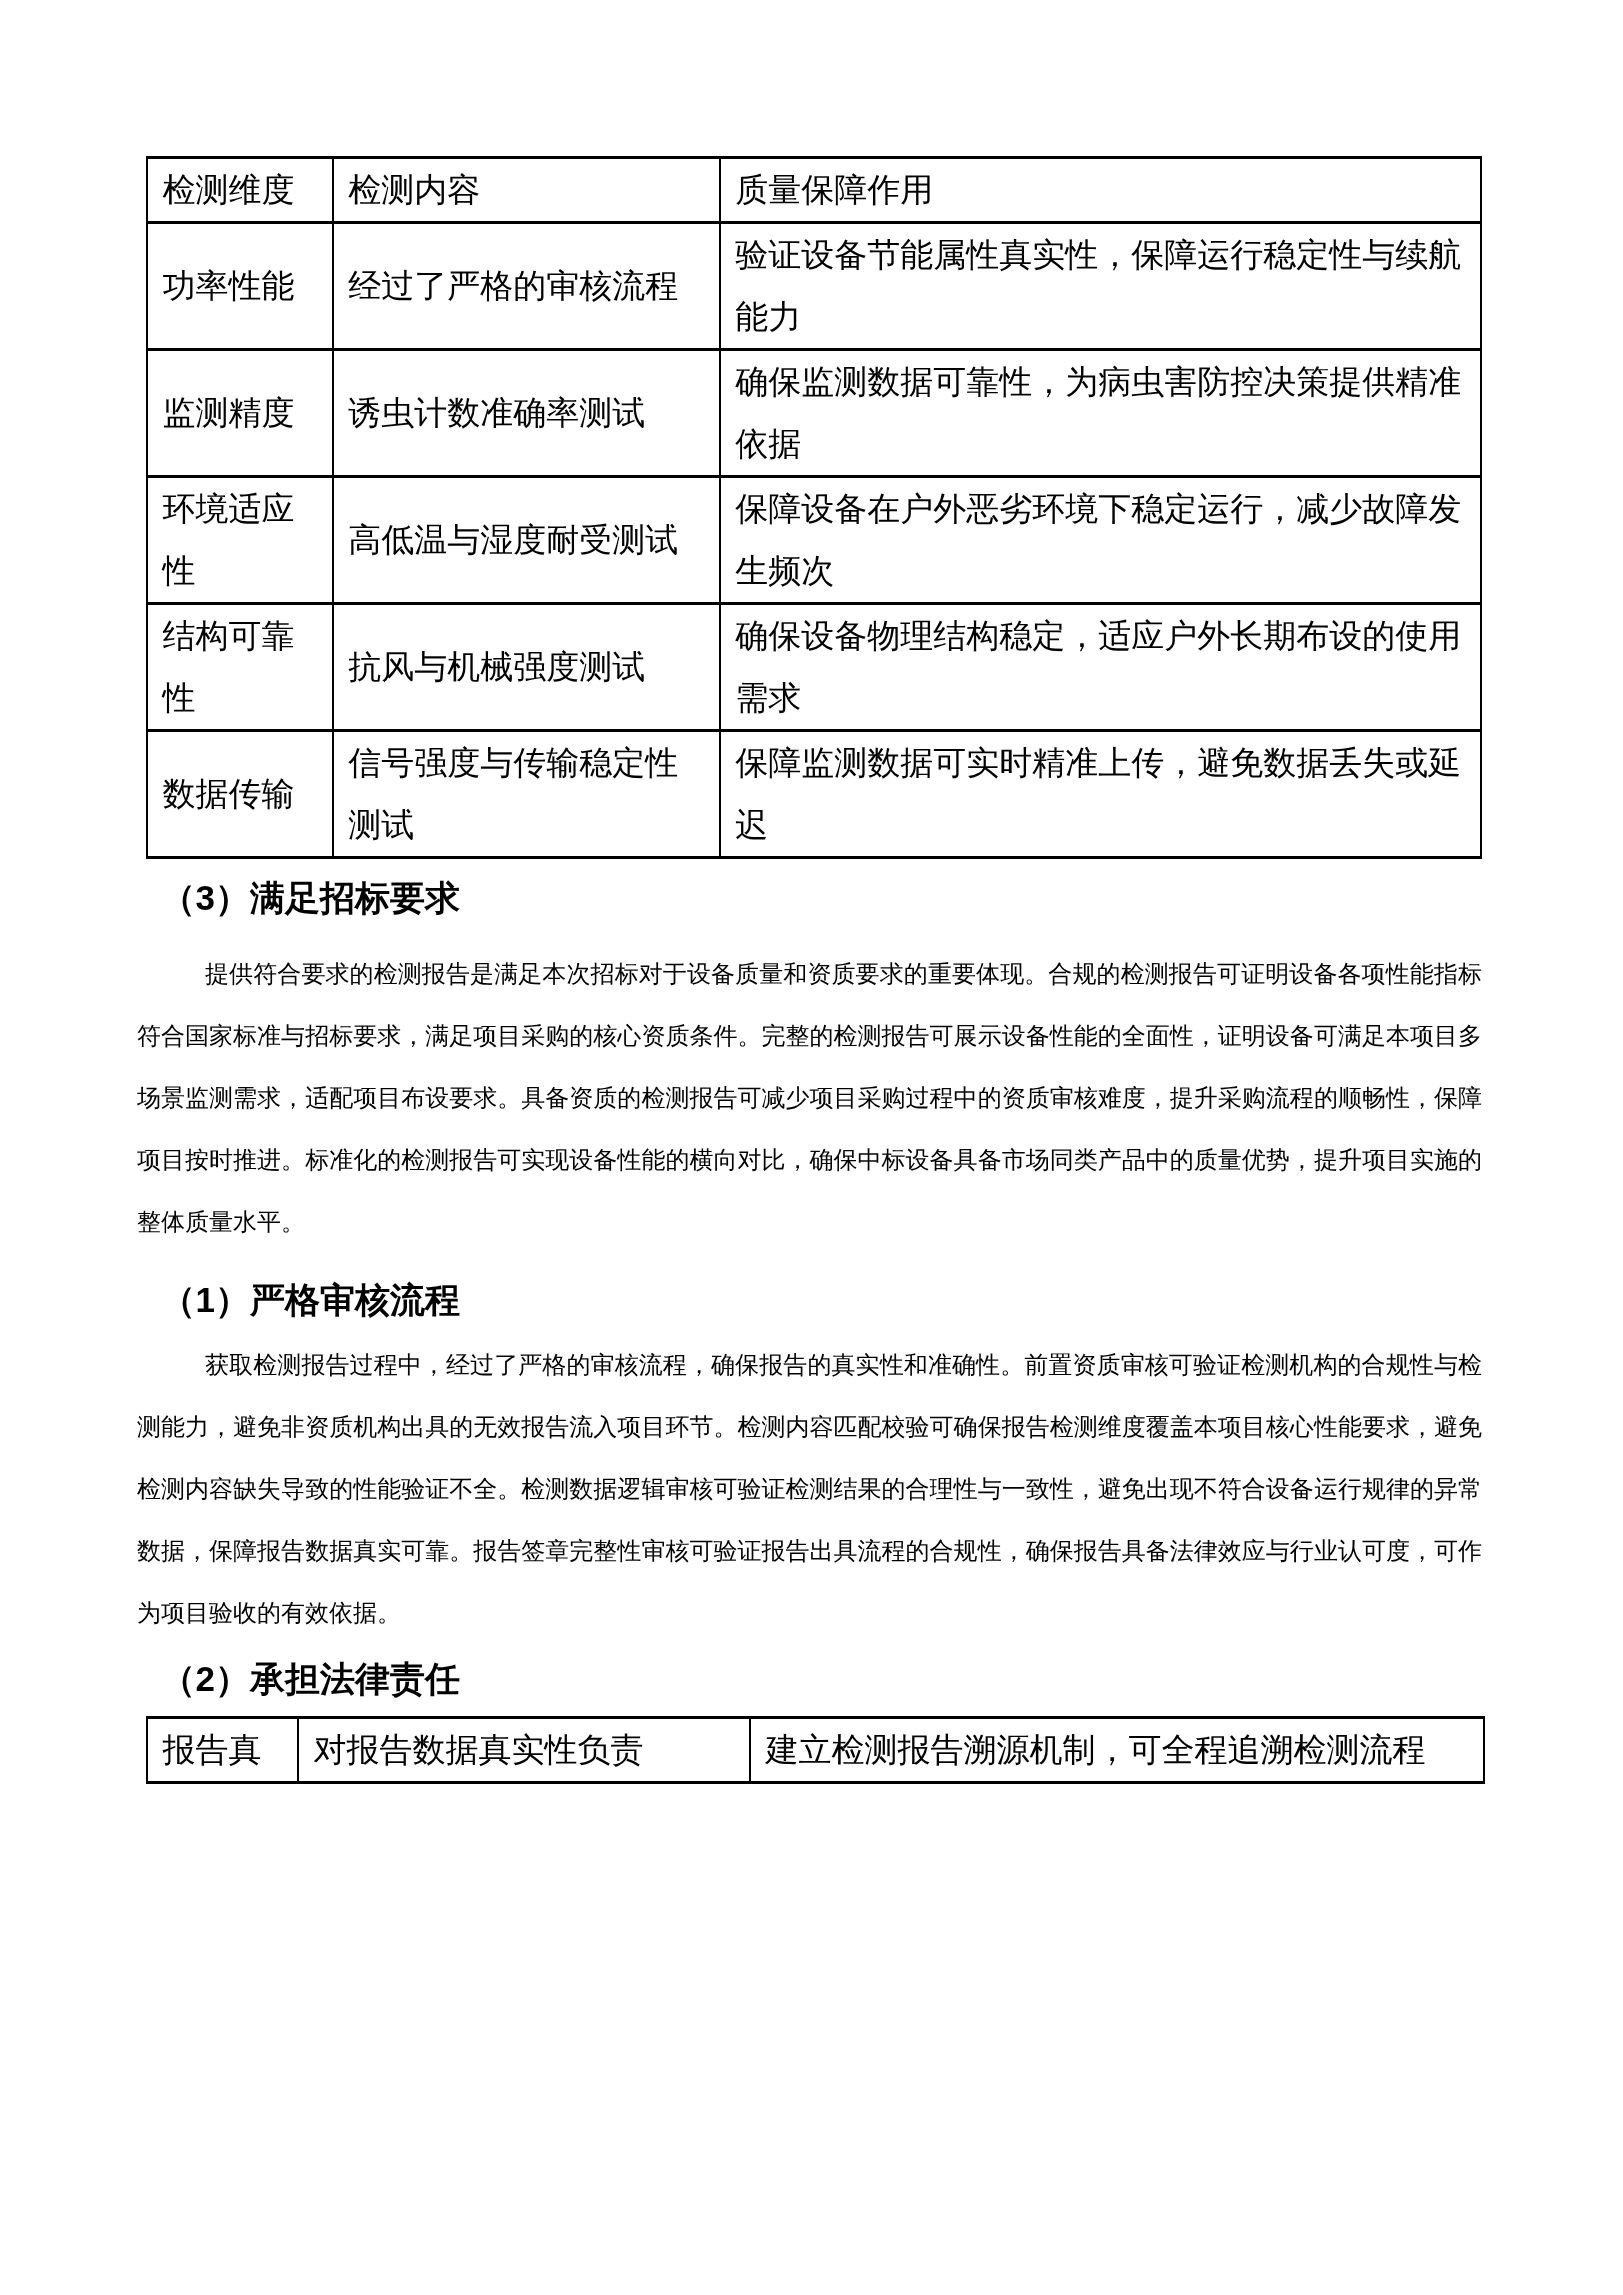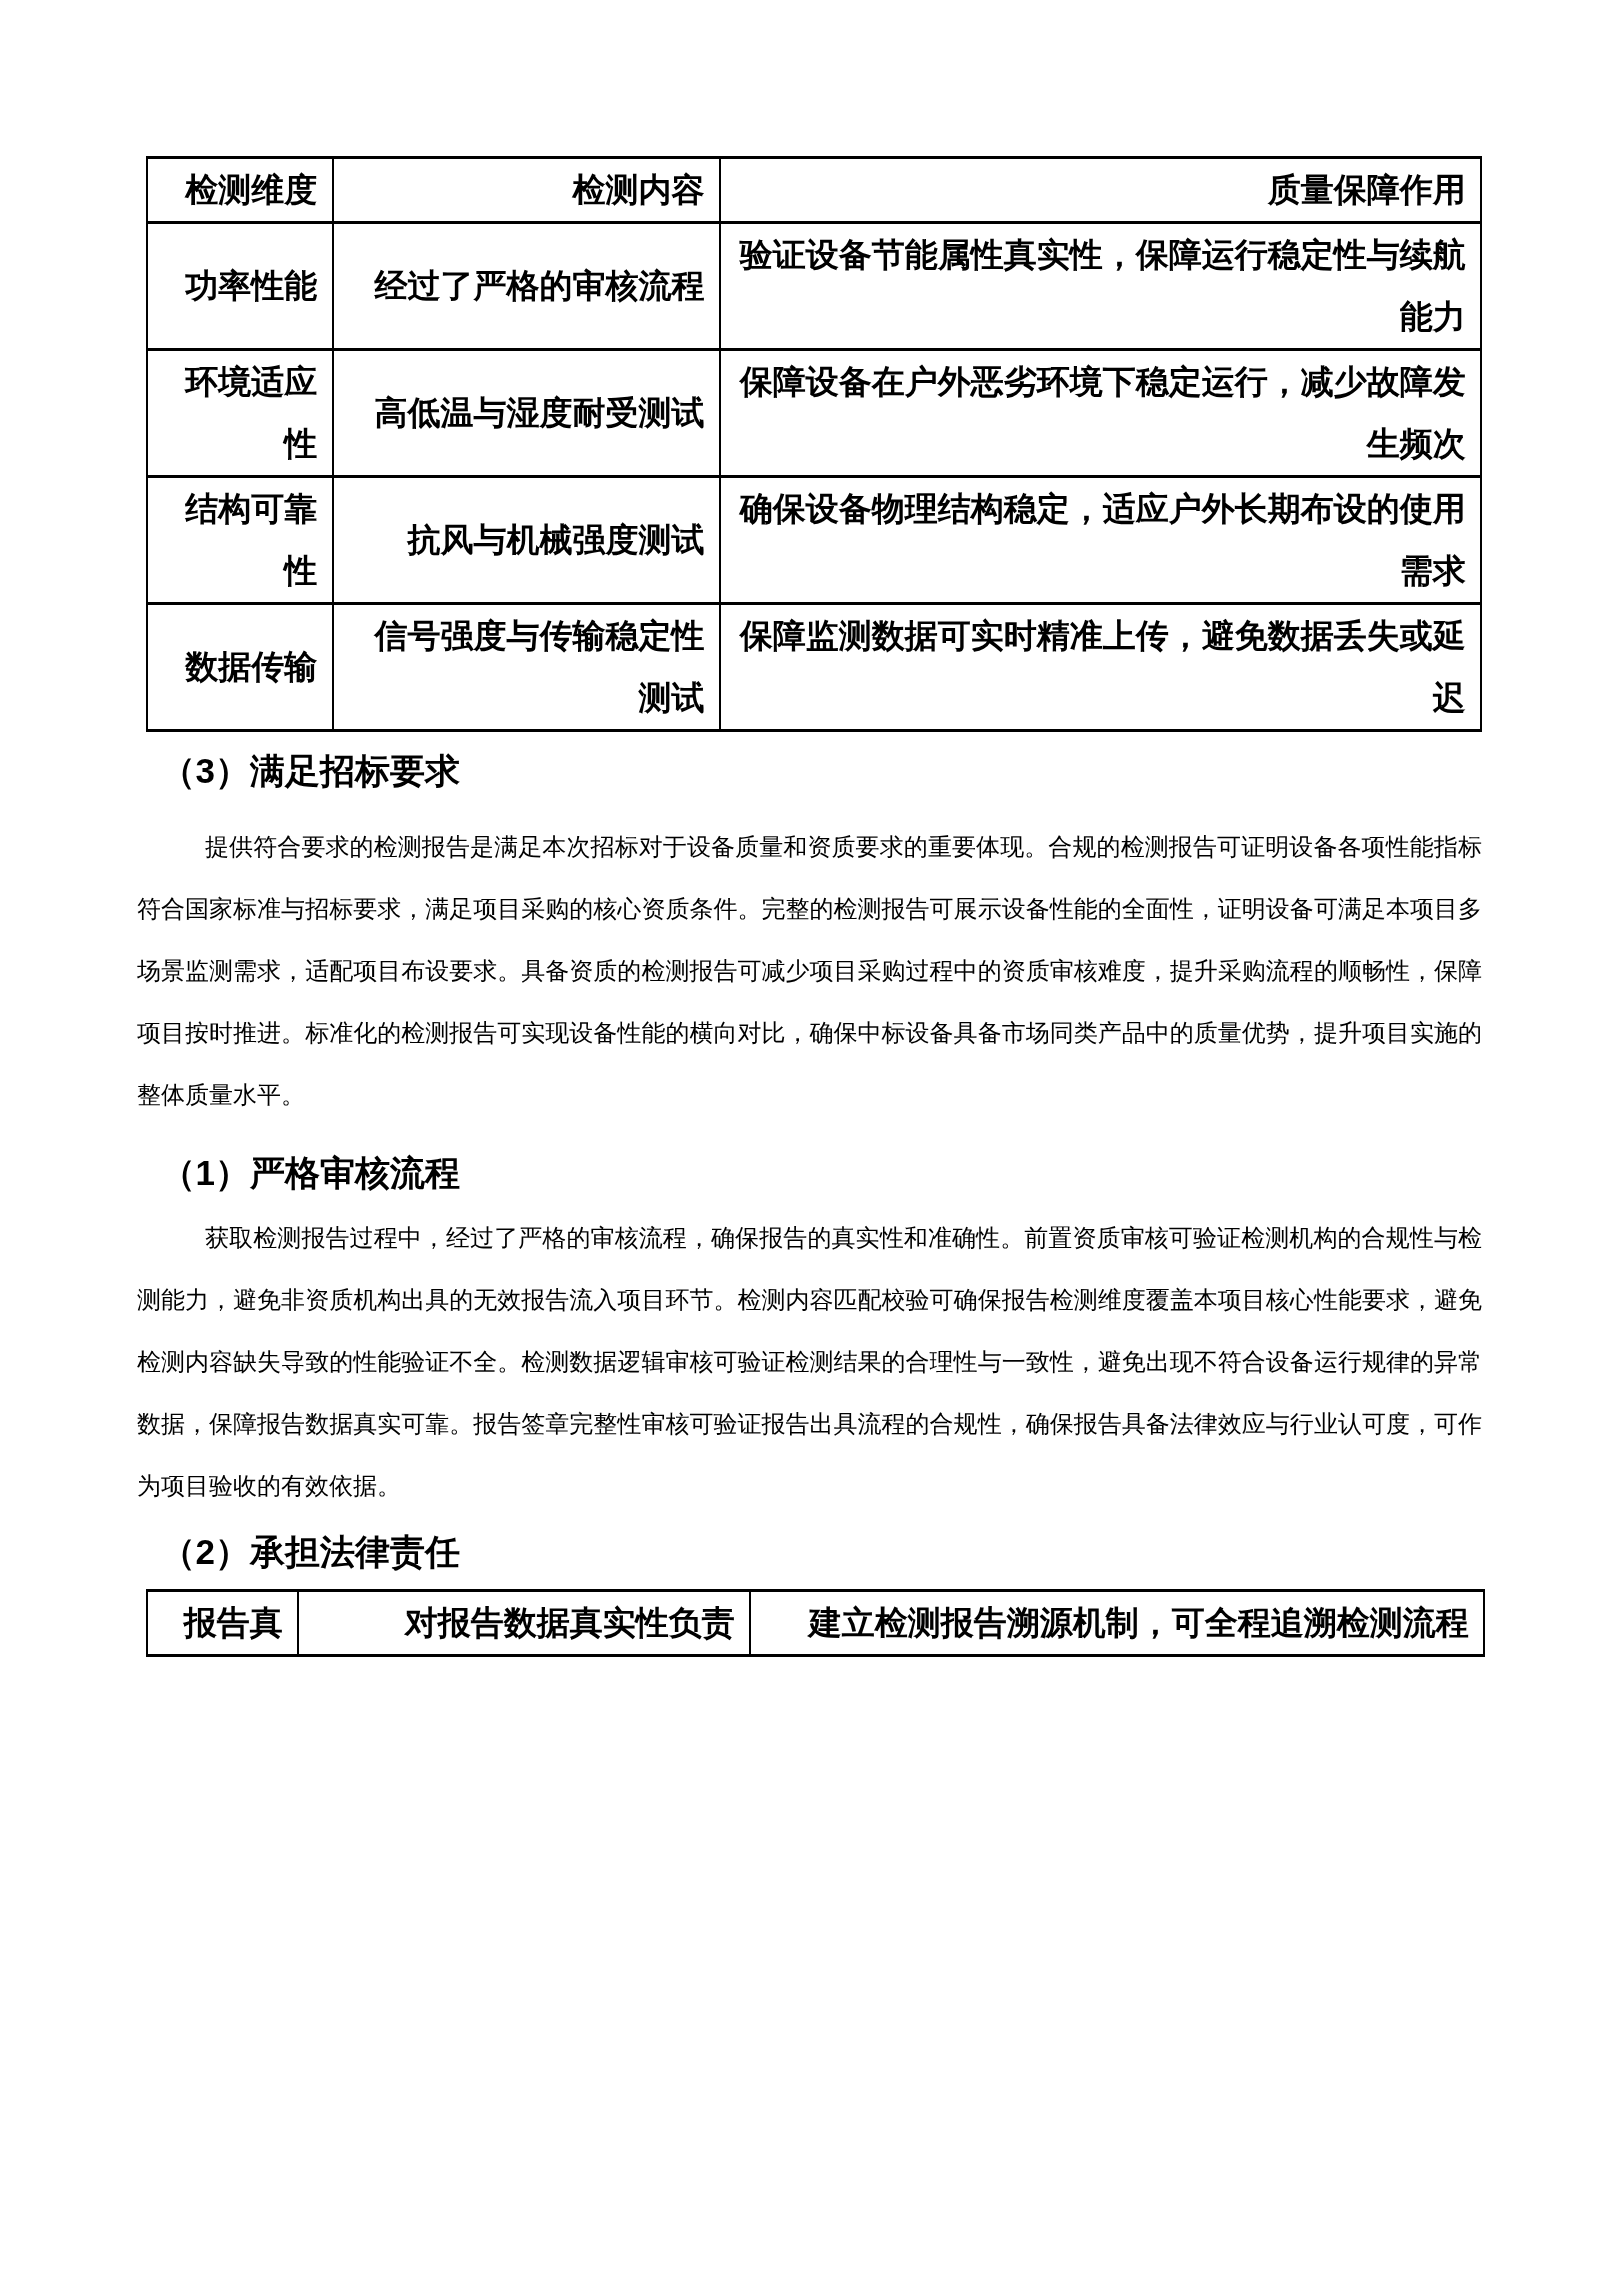--- a/index.html
+++ b/index.html
@@ -19,25 +19,25 @@
     table-layout:fixed;
     width:1336px;
     margin-left:9.2px;
   }
   table.doc-table th,
   table.doc-table td{
     border:2px solid #000;
     border-top-width:3.9px;
     border-bottom-width:3.9px;
     padding:0 14.4px;
-    text-align:right;
+    text-align:left;
     vertical-align:middle;
     font-size:33px;
     line-height:62px;
-    font-weight:bold;
+    font-weight:normal;
     word-break:break-all;
     overflow-wrap:anywhere;
   }
   #table-quality col.c1{width:185px;}
   #table-quality col.c2{width:386px;}
   #table-quality col.c3{width:759px;}
   #table-quality tr.head-row{height:63px;}
   #table-quality tr.data-row{height:119px;}
 
   #table-legal col.c1{width:151px;}
@@ -87,20 +87,25 @@
         <th>检测维度</th>
         <th>检测内容</th>
         <th>质量保障作用</th>
       </tr>
       <tr class="data-row">
         <td>功率性能</td>
         <td>经过了严格的审核流程</td>
         <td>验证设备节能属性真实性，保障运行稳定性与续航能力</td>
       </tr>
       <tr class="data-row">
+        <td>监测精度</td>
+        <td>诱虫计数准确率测试</td>
+        <td>确保监测数据可靠性，为病虫害防控决策提供精准依据</td>
+      </tr>
+      <tr class="data-row">
         <td>环境适应性</td>
         <td>高低温与湿度耐受测试</td>
         <td>保障设备在户外恶劣环境下稳定运行，减少故障发生频次</td>
       </tr>
       <tr class="data-row">
         <td>结构可靠性</td>
         <td>抗风与机械强度测试</td>
         <td>确保设备物理结构稳定，适应户外长期布设的使用需求</td>
       </tr>
       <tr class="data-row">

